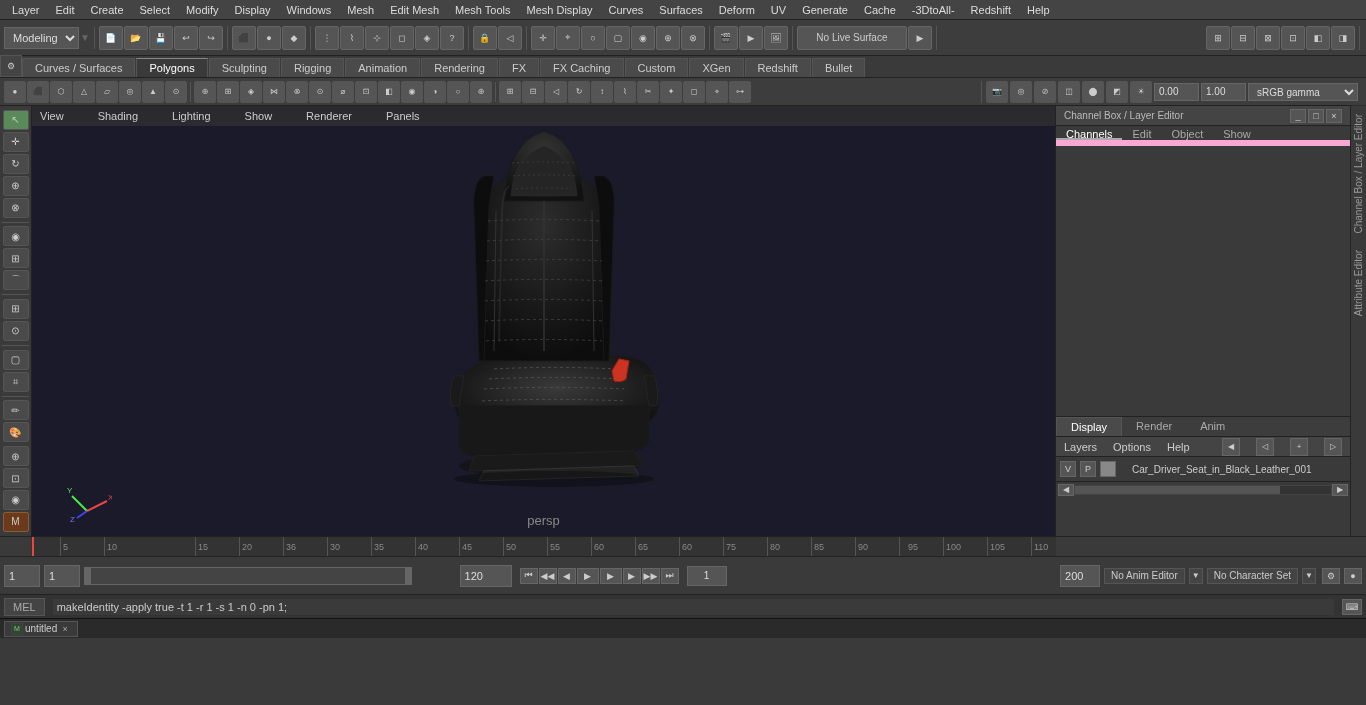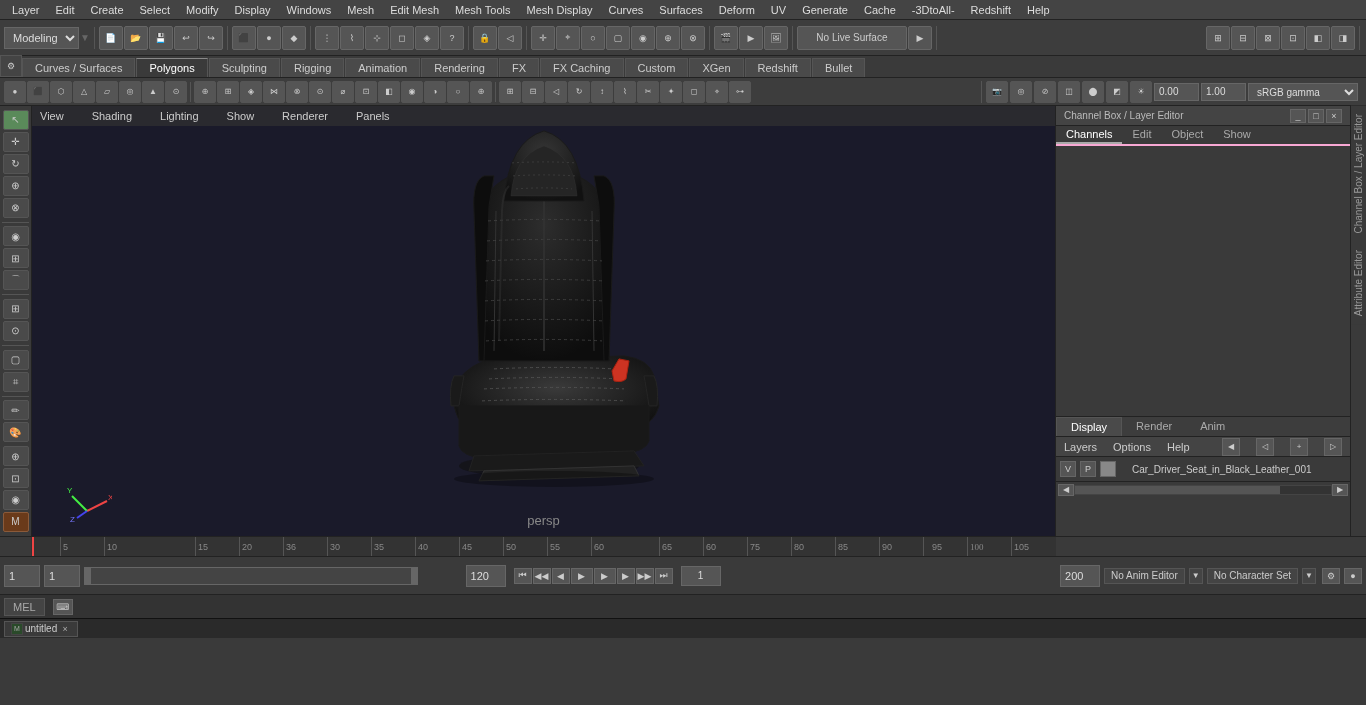--- a/index.html
+++ b/index.html
@@ -212,21 +212,21 @@
       font-size: 9px;
       display: flex;
       align-items: center;
       justify-content: center;
       cursor: pointer;
       color: #ccc;
     }
     #channel-tabs {
       display: flex;
       background: #3a3a3a;
-      border-bottom: 2px solid #f9a8d4;
+      border-bottom: 6px solid #f9a8d4;
       height: 20px;
     }
     .ch-tab {
       padding: 2px 10px;
       cursor: pointer;
       font-size: 11px;
       color: #aaa;
     }
     .ch-tab.active { color: #fff; border-bottom: 2px solid #aaa; }
     #channel-content {
@@ -431,21 +431,21 @@
     #viewport-menu {
       position: absolute;
       top: 0;
       left: 0;
       width: 100%;
       height: 20px;
       display: flex;
       align-items: center;
       background: rgba(50,50,50,0.7);
       padding: 0 4px;
-      gap: 20px;
+      gap: 26px;
     }
     .vp-menu-item {
       font-size: 11px;
       color: #ccc;
       cursor: pointer;
       padding: 0 4px;
     }
   </style>
 </head>
 <body>
@@ -800,49 +800,49 @@
       <div class="tl-tick" style="min-width:44px;margin-left:47px;">15</div>
       <div class="tl-tick" style="min-width:44px;">20</div>
       <div class="tl-tick" style="min-width:44px;">36</div>
       <div class="tl-tick" style="min-width:44px;">30</div>
       <div class="tl-tick" style="min-width:44px;">35</div>
       <div class="tl-tick" style="min-width:44px;">40</div>
       <div class="tl-tick" style="min-width:44px;">45</div>
       <div class="tl-tick" style="min-width:44px;">50</div>
       <div class="tl-tick" style="min-width:44px;text-align:center;">55</div>
       <div class="tl-tick" style="min-width:44px;">60</div>
-      <div class="tl-tick" style="min-width:44px;margin-left:24px;">65</div>
+      <div class="tl-tick" style="min-width:44px;">65</div>
       <div class="tl-tick" style="min-width:44px;">60</div>
       <div class="tl-tick" style="min-width:44px;text-align:center;">75</div>
       <div class="tl-tick" style="min-width:44px;">80</div>
       <div class="tl-tick" style="min-width:44px;">85</div>
       <div class="tl-tick" style="min-width:44px;">90</div>
       <div class="tl-tick" style="min-width:44px;padding-left:8px;">95</div>
-      <div class="tl-tick" style="min-width:44px;font-family:Liberation Serif, serif;">100</div>
+      <div class="tl-tick" style="min-width:44px;">100</div>
       <div class="tl-tick" style="min-width:44px;">105</div>
       <div class="tl-tick" style="min-width:44px;">110</div>
       <div class="tl-tick" style="min-width:30px;">115</div>
     </div>
 
     <div style="position:absolute;left:0px;top:0;width:2px;height:100%;background:#e44;"></div>
   </div>
   <div style="width:311px;background:#3a3a3a;border-left:1px solid #333;height:100%;"></div>
 </div>
 
 <div id="bottom-bar">
 
   <input type="text" class="bb-field" style="width: 36px;" value="1">
   <input type="text" class="bb-field" style="width: 36px;" value="1">
 
   <div class="bb-slider" style="flex:1;position:relative;height:18px;background:#444;">
     <div style="width:6px;height:100%;background:#666;position:absolute;left:0;cursor:ew-resize;"></div>
     <div style="width:6px;height:100%;background:#666;position:absolute;right:0;cursor:ew-resize;"></div>
   </div>
 
-  <input type="text" class="bb-field" style="width: 40px; margin-left: 44px;" value="120">
+  <input type="text" class="bb-field" style="width: 52px; margin-left: 44px;" value="120">
 
   <div style="display:flex;align-items:center;gap:1px;margin-left:4px;">
     <div class="play-btn">⏮</div>
     <div class="play-btn">◀◀</div>
     <div class="play-btn">◀</div>
     <div class="play-btn" style="width:22px;">▶</div>
     <div class="play-btn" style="width:22px;">▶</div>
     <div class="play-btn">▶</div>
     <div class="play-btn">▶▶</div>
     <div class="play-btn">⏭</div>
@@ -859,20 +859,21 @@
 
   <div class="anim-label">No Character Set</div>
   <div class="anim-dropdown">▼</div>
 
   <div class="play-btn" style="margin-left:2px;">⚙</div>
   <div class="play-btn">●</div>
 </div>
 
 <div id="status-bar">
   <div class="status-lang">MEL</div>
+  <div class="status-cmd">makeIdentity -apply true -t 1 -r 1 -s 1 -n 0 -pn 1;</div>
   <div class="play-btn" style="width:20px;">⌨</div>
 </div>
 
 <div style="width:100%;height:20px;background:#2a2a2a;border-top:1px solid #111;display:flex;align-items:center;padding:0 4px;gap:4px;">
   <div style="display:flex;align-items:center;gap:2px;background:#3a3a3a;border:1px solid #555;padding:1px 6px;cursor:pointer;">
     <div style="width:12px;height:12px;background:#2a4a2a;border:1px solid #444;display:flex;align-items:center;justify-content:center;font-size:7px;color:#aaa;">M</div>
     <span style="font-size:10px;color:#ccc;">untitled</span>
     <div style="width:12px;height:12px;display:flex;align-items:center;justify-content:center;font-size:9px;color:#aaa;cursor:pointer;">×</div>
   </div>
 </div>

